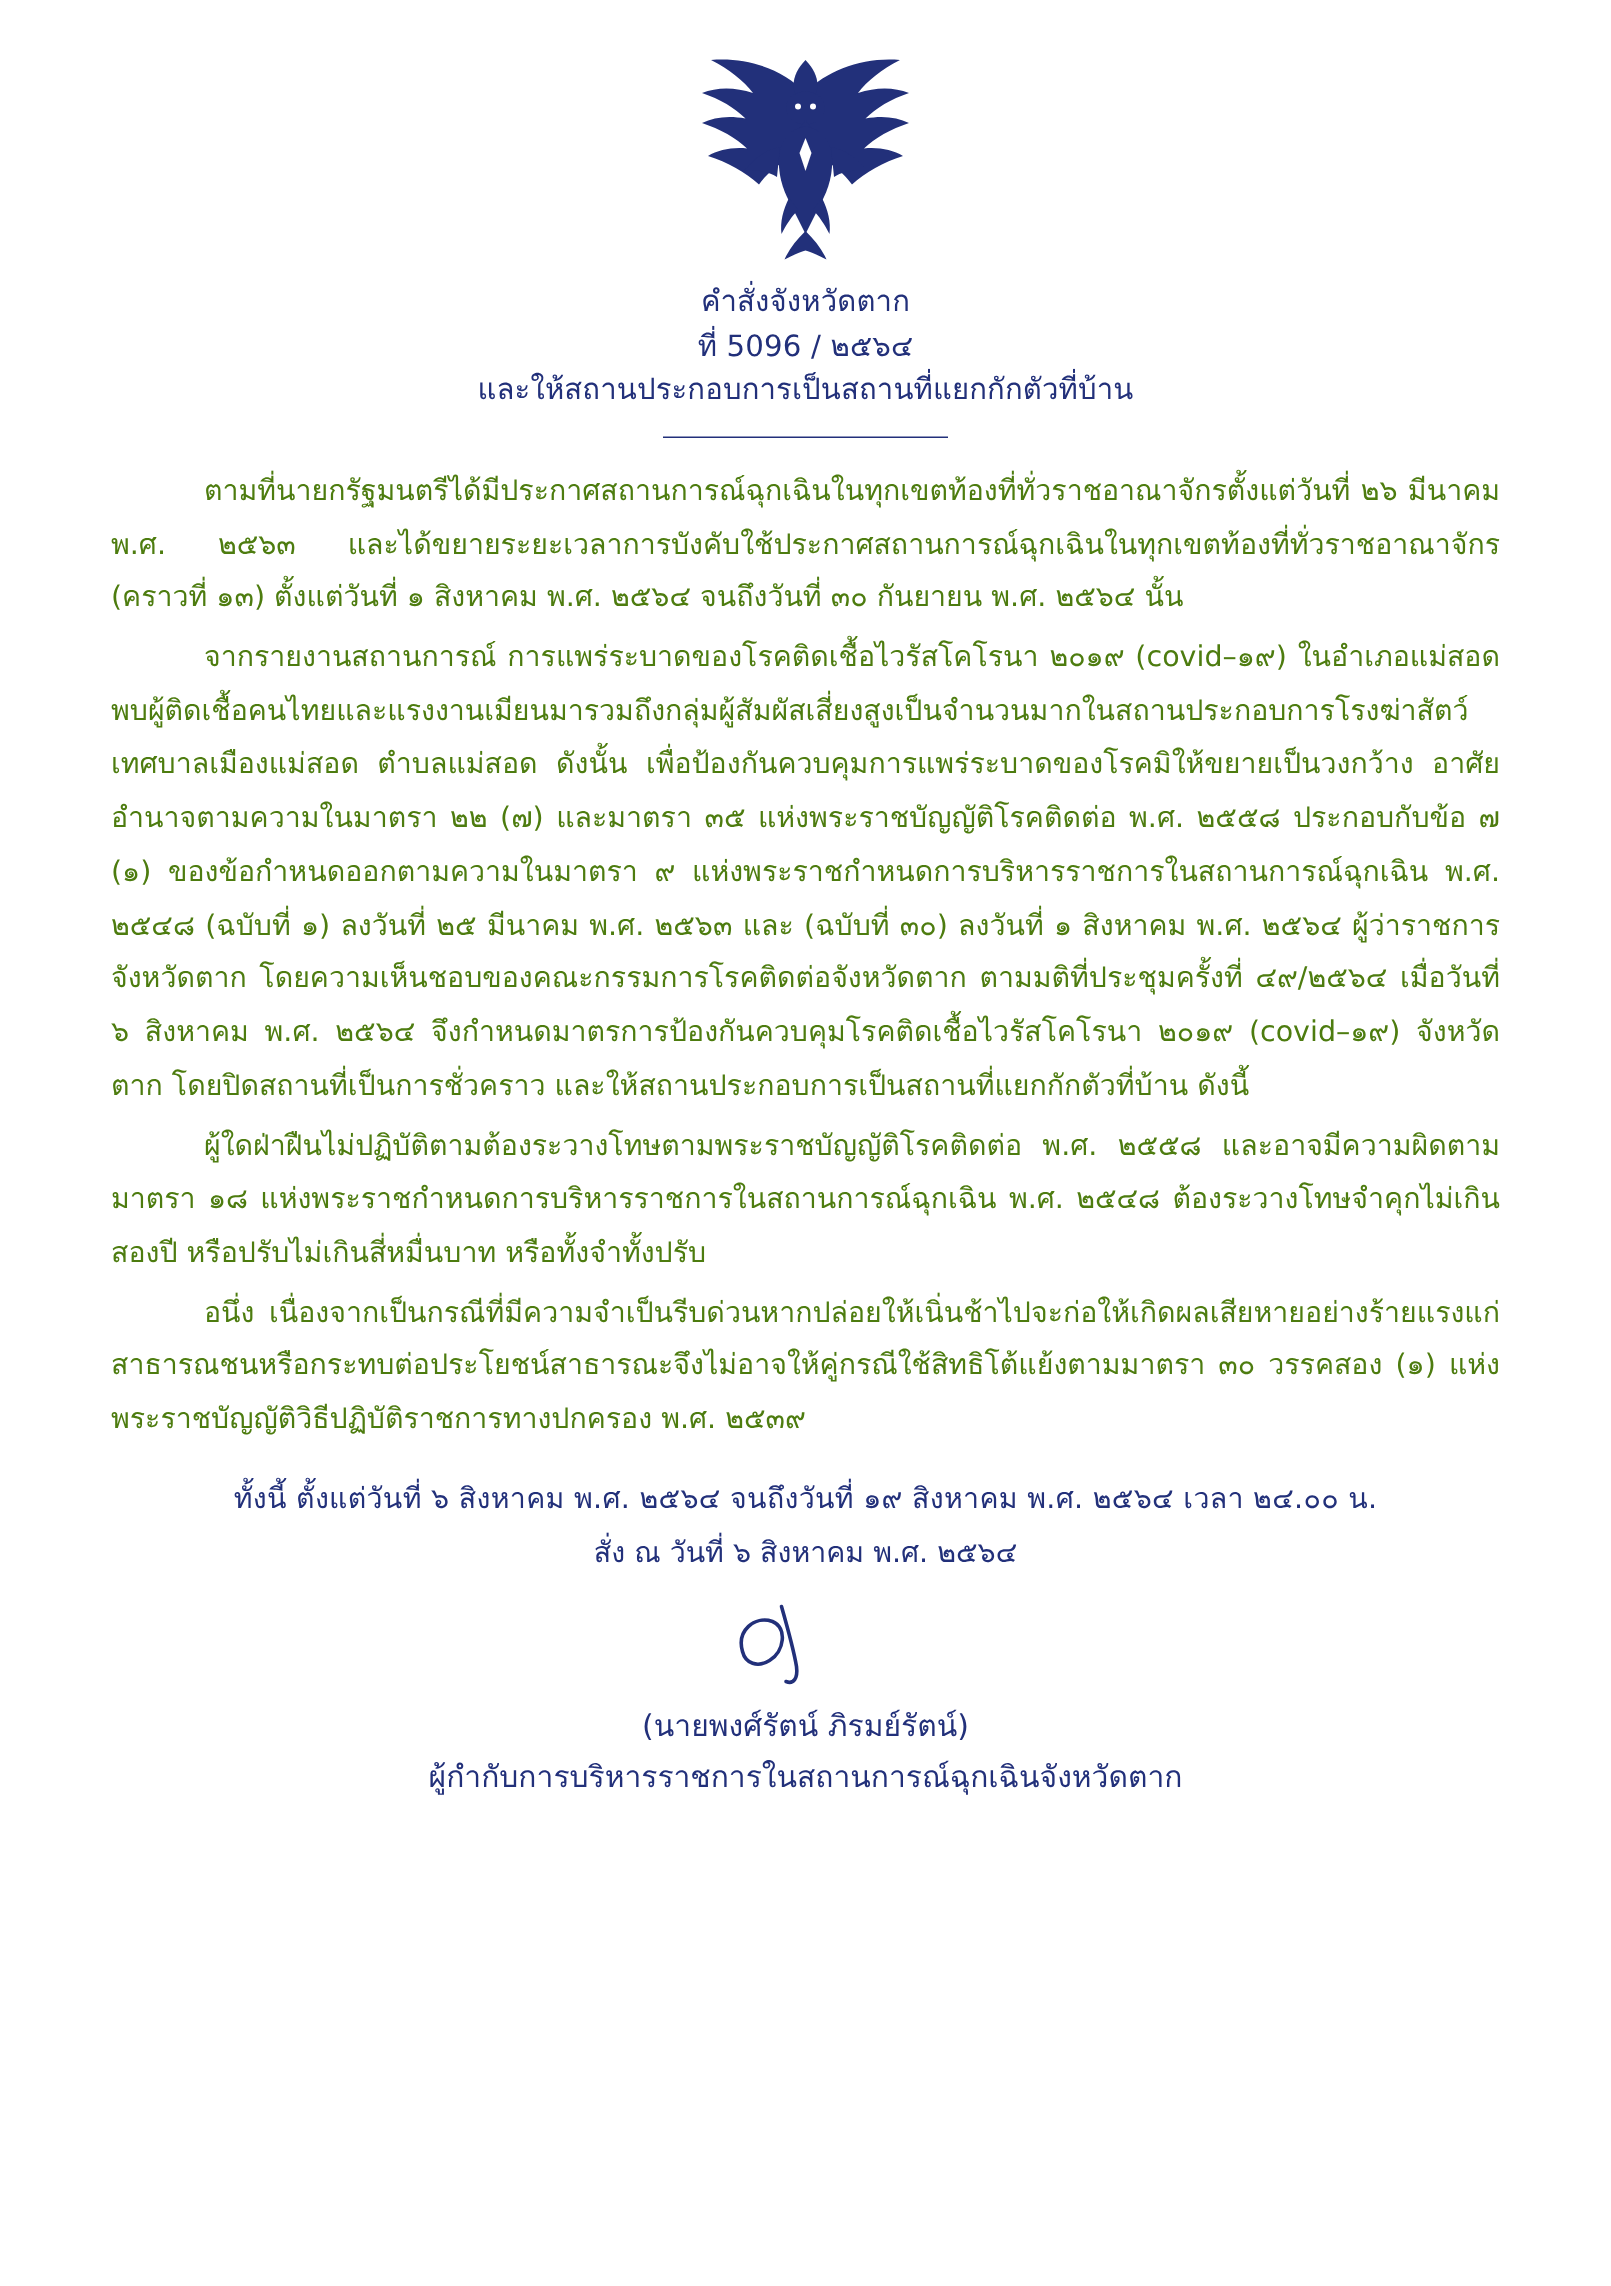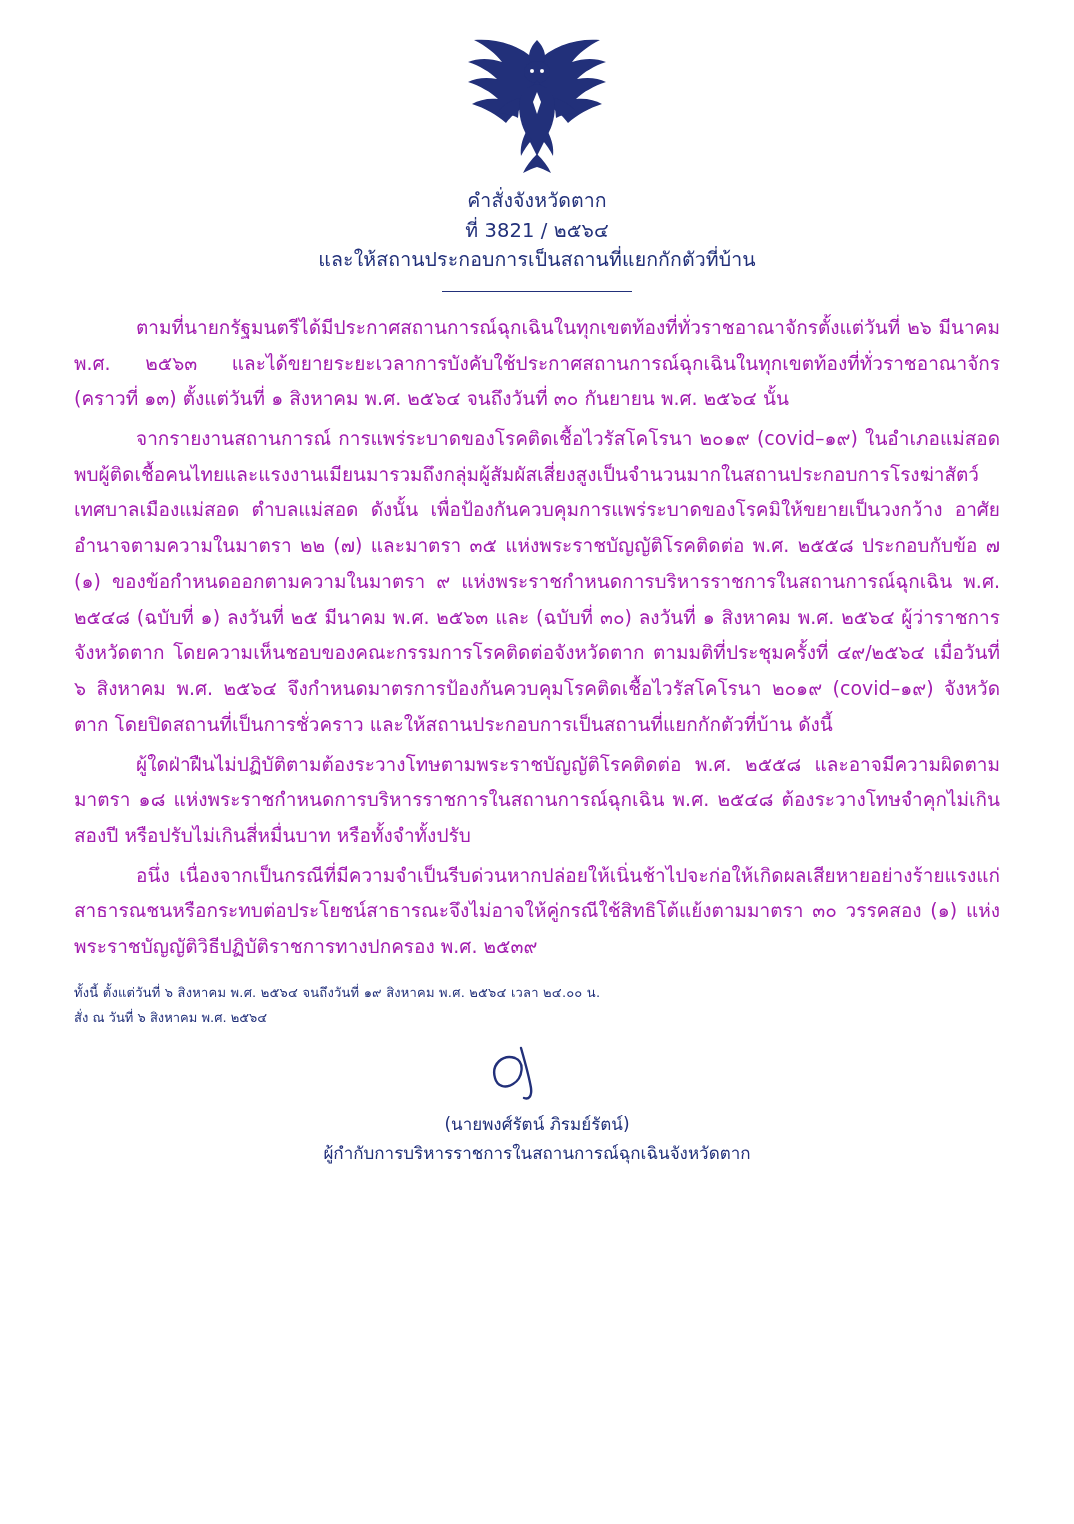--- a/index.html
+++ b/index.html
@@ -49,55 +49,55 @@
   .heading div { margin: 0; padding: 0; }
   .hr-short {
     width: 190px;
     height: 0;
     border-top: 1.6px solid #22307a;
     margin: 16px auto 18px auto;
   }
 
   
   .body-text {
-    color: #a21caf;
+    color: #4d7c0f;
     font-size: 19px;
     line-height: 1.88;
     text-align: justify;
     text-justify: inter-word;
   }
   .body-text p {
     margin: 0 0 4px 0;
     text-indent: 62px;
   }
 
   .closing {
-    text-align: left;
+    text-align: center;
     color: #22307a;
-    font-size: 13px;
+    font-size: 19px;
     line-height: 1.9;
     margin-top: 16px;
   }
   .closing .l1 { letter-spacing: .2px; }
 
   
   .signature-block {
     margin-top: 6px;
     text-align: center;
   }
   .sig-mark {
     height: 74px;
     display: flex;
     justify-content: center;
     align-items: center;
   }
   .sig-mark svg { width: 120px; height: 70px; display:block; }
   .signer {
     color: #22307a;
-    font-size: 17px;
+    font-size: 20px;
     line-height: 1.72;
   }
 </style>
 </head>
 <body>
 
 <div class="page">
 
   <div class="emblem-wrap">
     <div class="emblem">
@@ -127,21 +127,21 @@
           <circle cx="80" cy="43" r="2"></circle>
           <circle cx="90" cy="43" r="2"></circle>
           <path d="M85 64 L81 74 L85 86 L89 74 Z"></path>
         </g>
       </svg>
     </div>
   </div>
 
   <div class="heading">
     <div>คำสั่งจังหวัดตาก</div>
-    <div>ที่ 3821 / ๒๕๖๔</div>
+    <div>ที่ 5096 / ๒๕๖๔</div>
     <div>และให้สถานประกอบการเป็นสถานที่แยกกักตัวที่บ้าน</div>
   </div>
 
   <div class="hr-short"></div>
 
   <div class="body-text">
     <p>ตามที่นายกรัฐมนตรีได้มีประกาศสถานการณ์ฉุกเฉินในทุกเขตท้องที่ทั่วราชอาณาจักรตั้งแต่วันที่ ๒๖ มีนาคม พ.ศ. ๒๕๖๓ และได้ขยายระยะเวลาการบังคับใช้ประกาศสถานการณ์ฉุกเฉินในทุกเขตท้องที่ทั่วราชอาณาจักร (คราวที่ ๑๓) ตั้งแต่วันที่ ๑ สิงหาคม พ.ศ. ๒๕๖๔ จนถึงวันที่ ๓๐ กันยายน พ.ศ. ๒๕๖๔ นั้น</p>
     <p>จากรายงานสถานการณ์ การแพร่ระบาดของโรคติดเชื้อไวรัสโคโรนา ๒๐๑๙ (covid–๑๙) ในอำเภอแม่สอด พบผู้ติดเชื้อคนไทยและแรงงานเมียนมารวมถึงกลุ่มผู้สัมผัสเสี่ยงสูงเป็นจำนวนมากในสถานประกอบการโรงฆ่าสัตว์เทศบาลเมืองแม่สอด ตำบลแม่สอด ดังนั้น เพื่อป้องกันควบคุมการแพร่ระบาดของโรคมิให้ขยายเป็นวงกว้าง อาศัยอำนาจตามความในมาตรา ๒๒ (๗) และมาตรา ๓๕ แห่งพระราชบัญญัติโรคติดต่อ พ.ศ. ๒๕๕๘ ประกอบกับข้อ ๗ (๑) ของข้อกำหนดออกตามความในมาตรา ๙ แห่งพระราชกำหนดการบริหารราชการในสถานการณ์ฉุกเฉิน พ.ศ. ๒๕๔๘ (ฉบับที่ ๑) ลงวันที่ ๒๕ มีนาคม พ.ศ. ๒๕๖๓ และ (ฉบับที่ ๓๐) ลงวันที่ ๑ สิงหาคม พ.ศ. ๒๕๖๔ ผู้ว่าราชการจังหวัดตาก โดยความเห็นชอบของคณะกรรมการโรคติดต่อจังหวัดตาก ตามมติที่ประชุมครั้งที่ ๔๙/๒๕๖๔ เมื่อวันที่ ๖ สิงหาคม พ.ศ. ๒๕๖๔ จึงกำหนดมาตรการป้องกันควบคุมโรคติดเชื้อไวรัสโคโรนา ๒๐๑๙ (covid–๑๙) จังหวัดตาก โดยปิดสถานที่เป็นการชั่วคราว และให้สถานประกอบการเป็นสถานที่แยกกักตัวที่บ้าน ดังนี้</p>
     <p>ผู้ใดฝ่าฝืนไม่ปฏิบัติตามต้องระวางโทษตามพระราชบัญญัติโรคติดต่อ พ.ศ. ๒๕๕๘ และอาจมีความผิดตามมาตรา ๑๘ แห่งพระราชกำหนดการบริหารราชการในสถานการณ์ฉุกเฉิน พ.ศ. ๒๕๔๘ ต้องระวางโทษจำคุกไม่เกินสองปี หรือปรับไม่เกินสี่หมื่นบาท หรือทั้งจำทั้งปรับ</p>
     <p>อนึ่ง เนื่องจากเป็นกรณีที่มีความจำเป็นรีบด่วนหากปล่อยให้เนิ่นช้าไปจะก่อให้เกิดผลเสียหายอย่างร้ายแรงแก่สาธารณชนหรือกระทบต่อประโยชน์สาธารณะจึงไม่อาจให้คู่กรณีใช้สิทธิโต้แย้งตามมาตรา ๓๐ วรรคสอง (๑) แห่งพระราชบัญญัติวิธีปฏิบัติราชการทางปกครอง พ.ศ. ๒๕๓๙</p>

